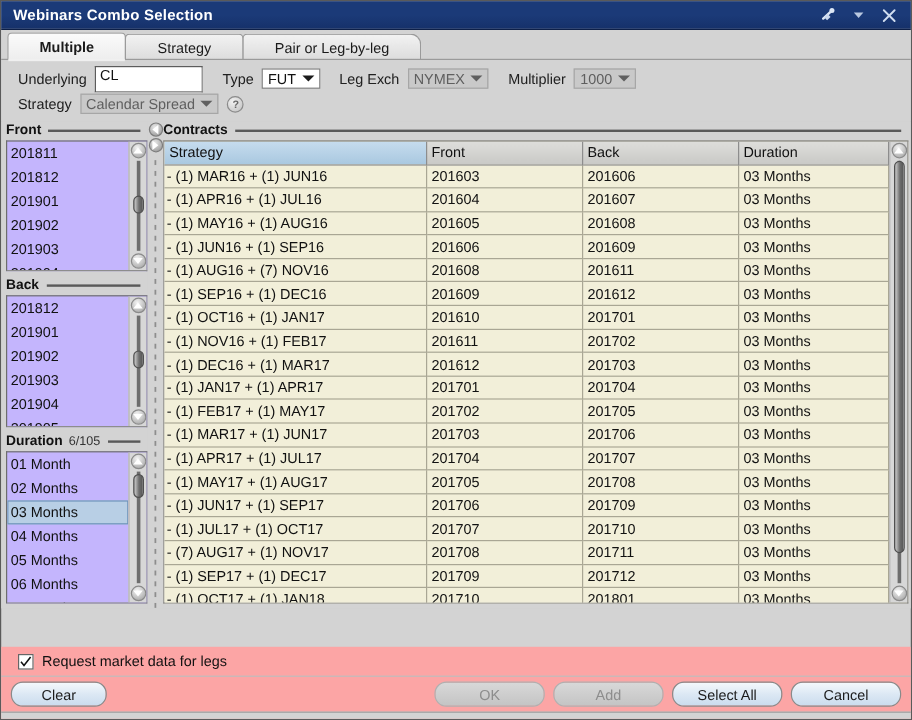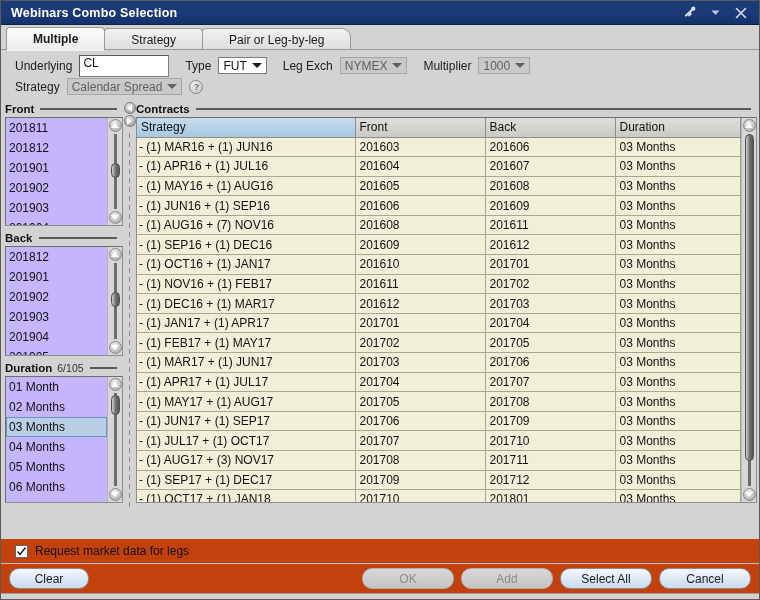--- a/index.html
+++ b/index.html
@@ -274,21 +274,21 @@
     height: 19.6px;
     white-space: nowrap; overflow: hidden;
   }
   table.ctab td.c0 { padding-left: 2px; }
   .colw0 { width: 218px; }
   .colw1 { width: 130px; }
   .colw2 { width: 130px; }
   .colw3 { width: auto; }
 
   
-  .footer { flex: 0 0 auto; background: #c2410c; margin-top: 32px; }
+  .footer { flex: 0 0 auto; background: #fca5a5; margin-top: 32px; }
   .checkrow { display: flex; align-items: center; height: 24px; padding-left: 14px; }
   .chk {
     width: 13px; height: 13px;
     background: #fff;
     border: 1px solid #666;
     display: inline-flex; align-items: center; justify-content: center;
     margin-right: 7px; cursor: pointer; flex: 0 0 auto;
   }
   .chk svg { display: block; }
   .chklabel { font-size: 12px; color: #111; }
@@ -602,21 +602,21 @@
                   <td class="colw2">201709</td>
                   <td class="colw3">03 Months</td>
                 </tr>
                 <tr>
                   <td class="colw0 c0">- (1) JUL17 + (1) OCT17</td>
                   <td class="colw1">201707</td>
                   <td class="colw2">201710</td>
                   <td class="colw3">03 Months</td>
                 </tr>
                 <tr>
-                  <td class="colw0 c0">- (1) AUG17 + (3) NOV17</td>
+                  <td class="colw0 c0">- (7) AUG17 + (1) NOV17</td>
                   <td class="colw1">201708</td>
                   <td class="colw2">201711</td>
                   <td class="colw3">03 Months</td>
                 </tr>
                 <tr>
                   <td class="colw0 c0">- (1) SEP17 + (1) DEC17</td>
                   <td class="colw1">201709</td>
                   <td class="colw2">201712</td>
                   <td class="colw3">03 Months</td>
                 </tr>

